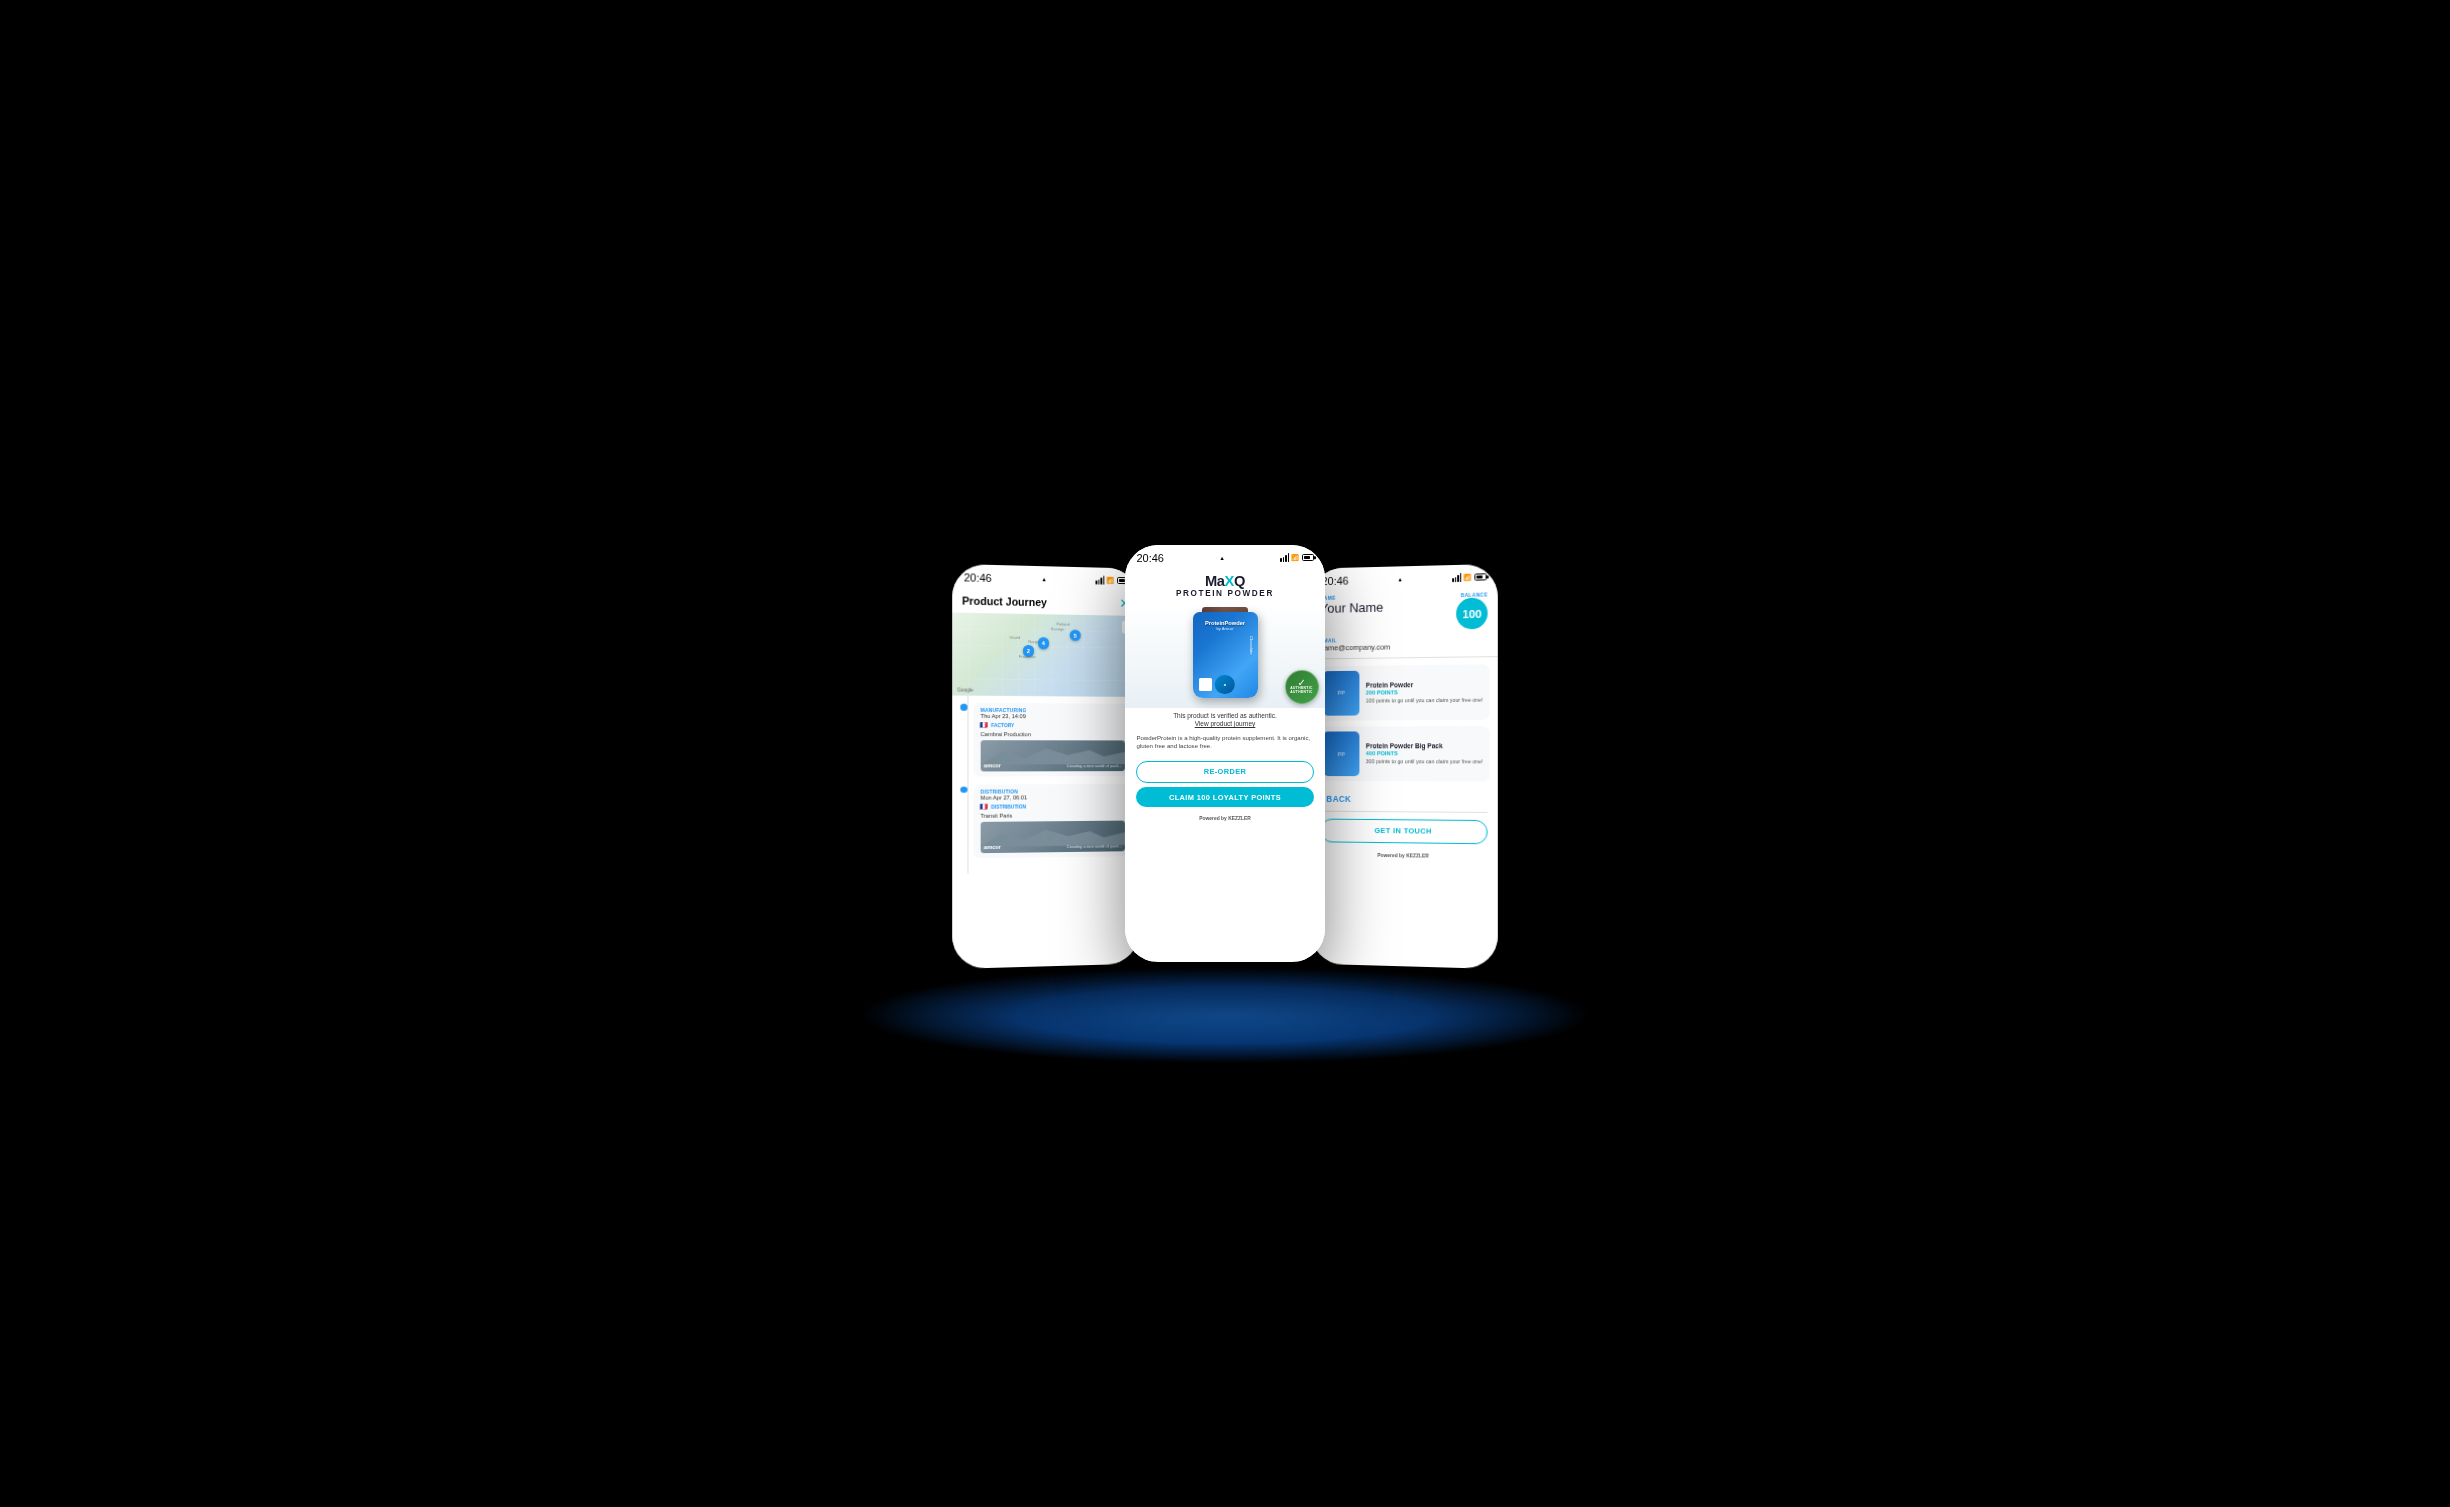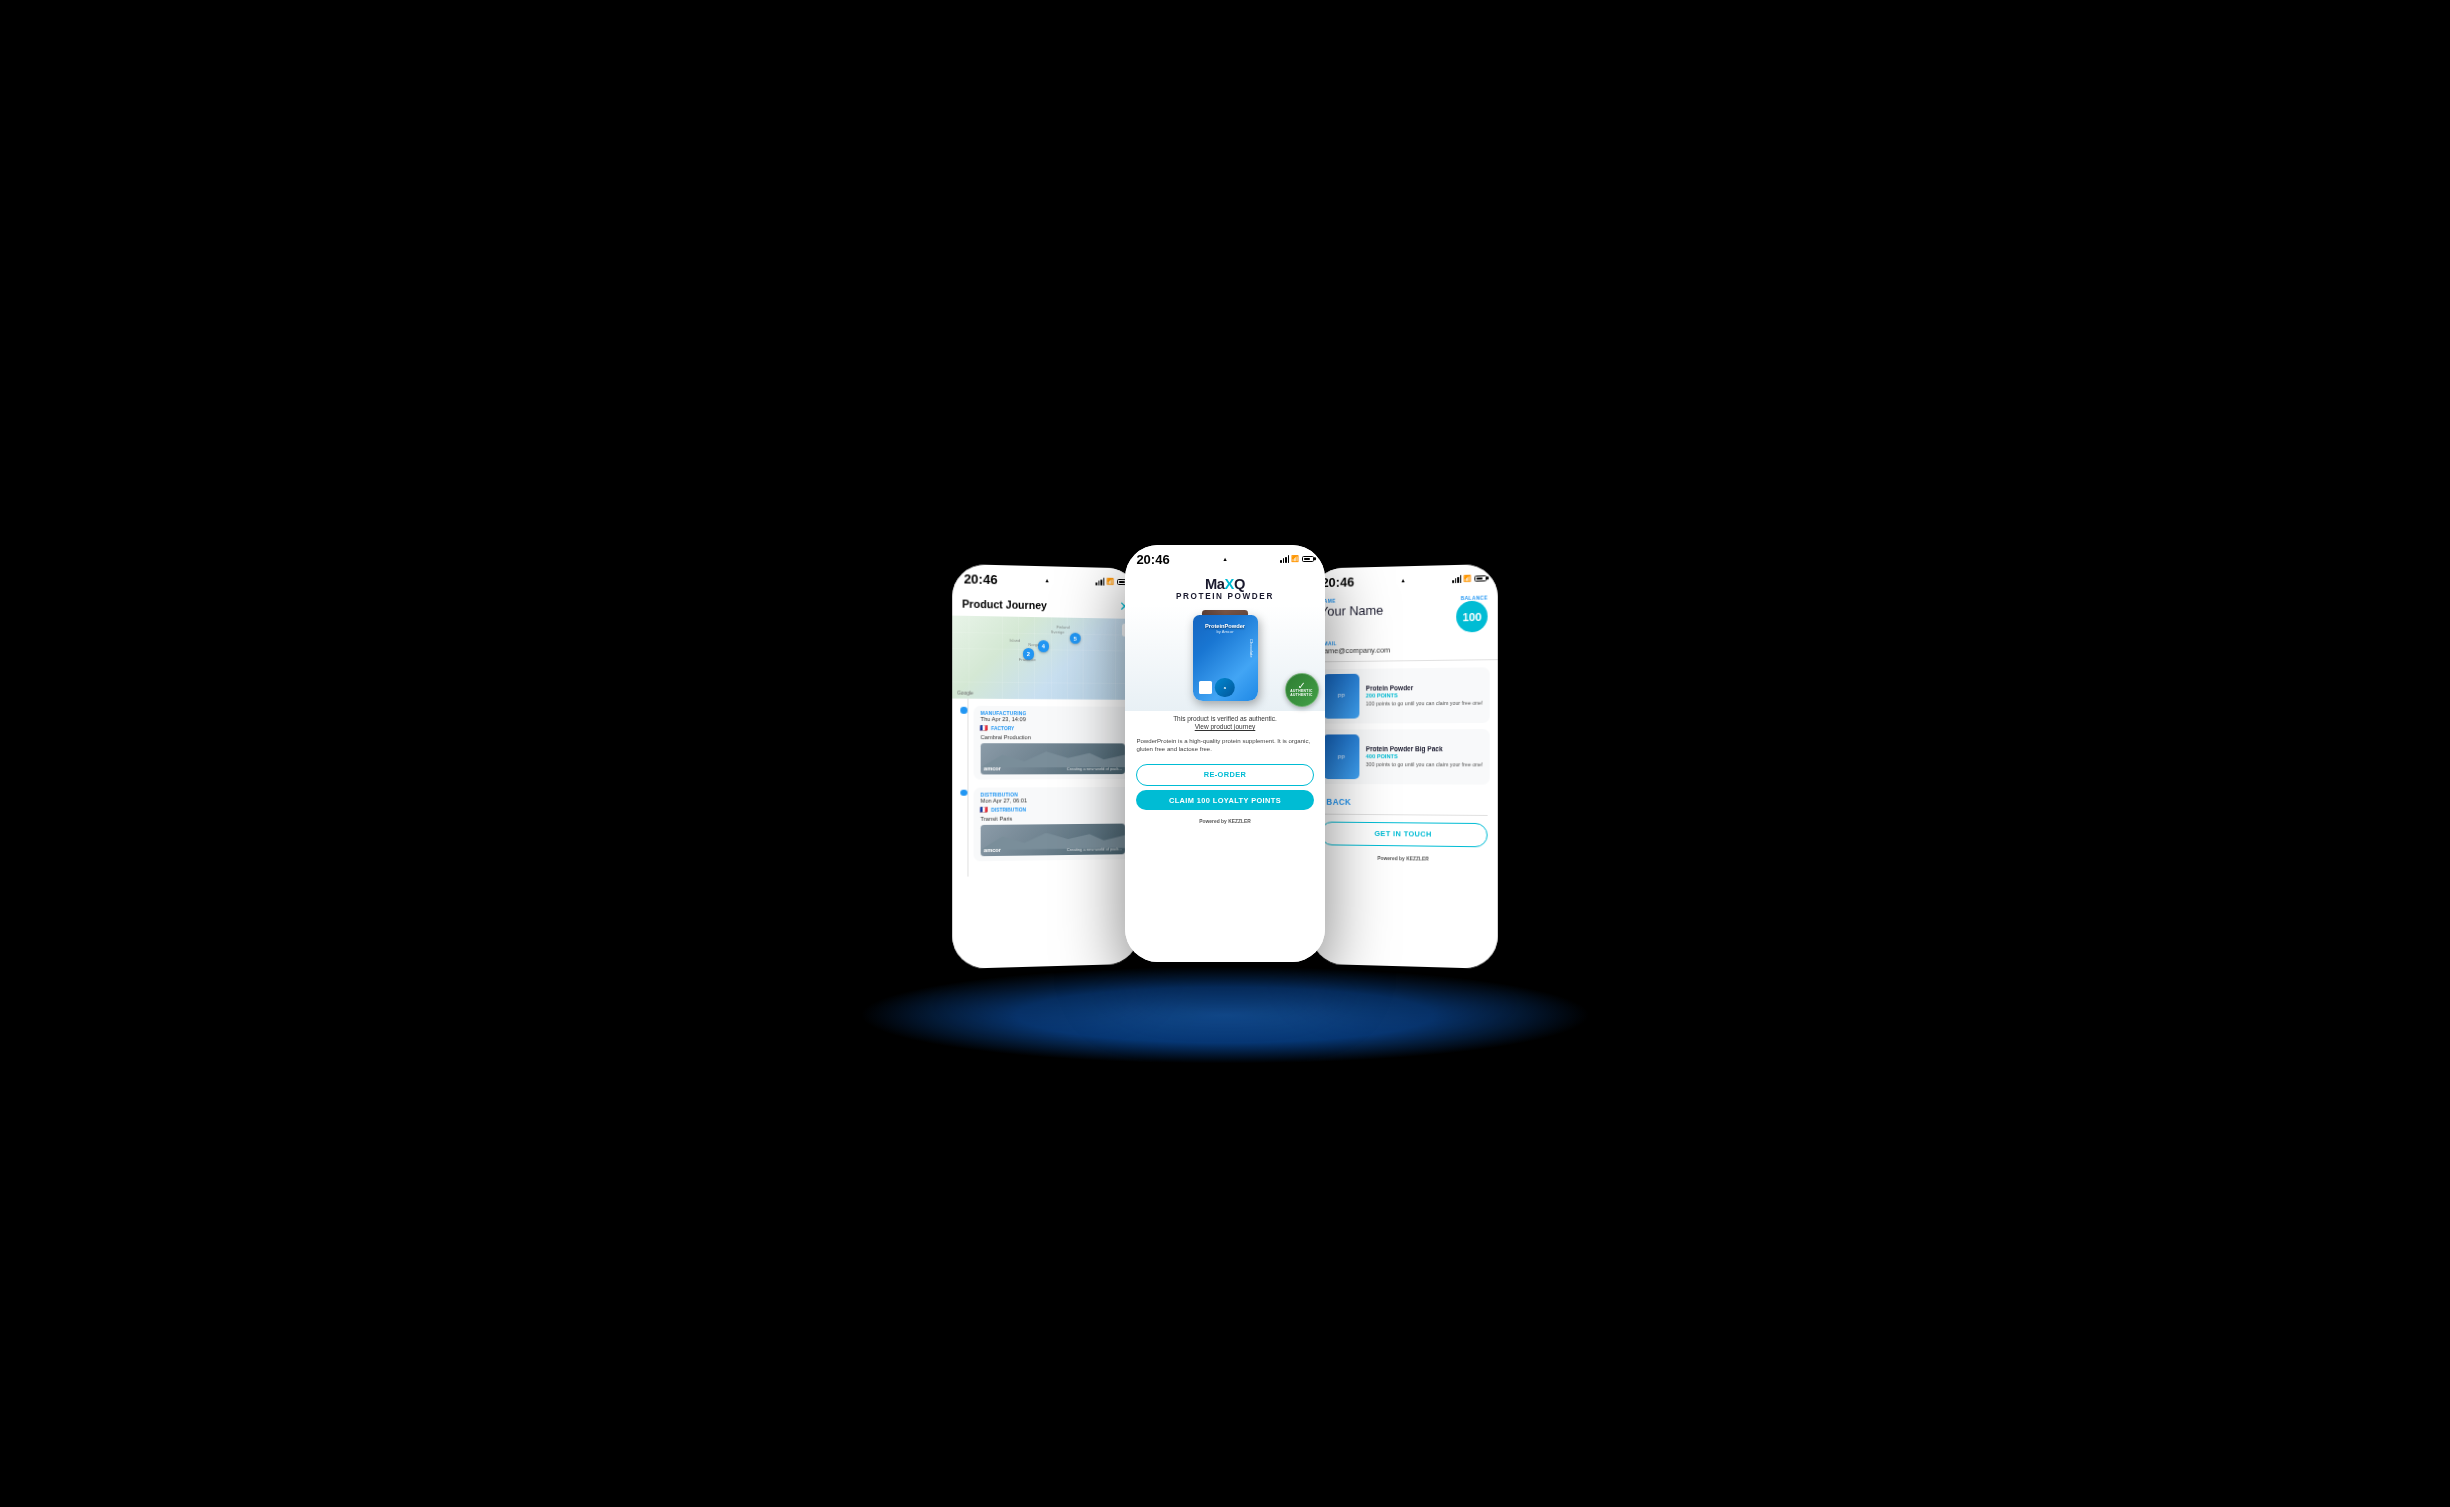--- a/index.html
+++ b/index.html
@@ -73,21 +73,21 @@
       display: flex;
       justify-content: space-between;
       align-items: center;
       padding: 6.5px 11.4px 3.3px;
       font-size: 7.4px;
       font-weight: 600;
       color: #000;
       background: #fff;
     }
 
-    .status-bar .time { font-size: 13px; font-weight: 700; }
+    .status-bar .time { font-size: 11px; font-weight: 400; }
     .status-icons { display: flex; align-items: center; gap: 2.5px; }
     .signal-bars { display: flex; align-items: flex-end; gap: 0.8px; }
     .signal-bars span {
       background: #000;
       width: 1.6px;
       border-radius: 0.8px;
     }
     .signal-bars span:nth-child(1) { height: 3.3px; }
     .signal-bars span:nth-child(2) { height: 4.9px; }
     .signal-bars span:nth-child(3) { height: 6.5px; }

